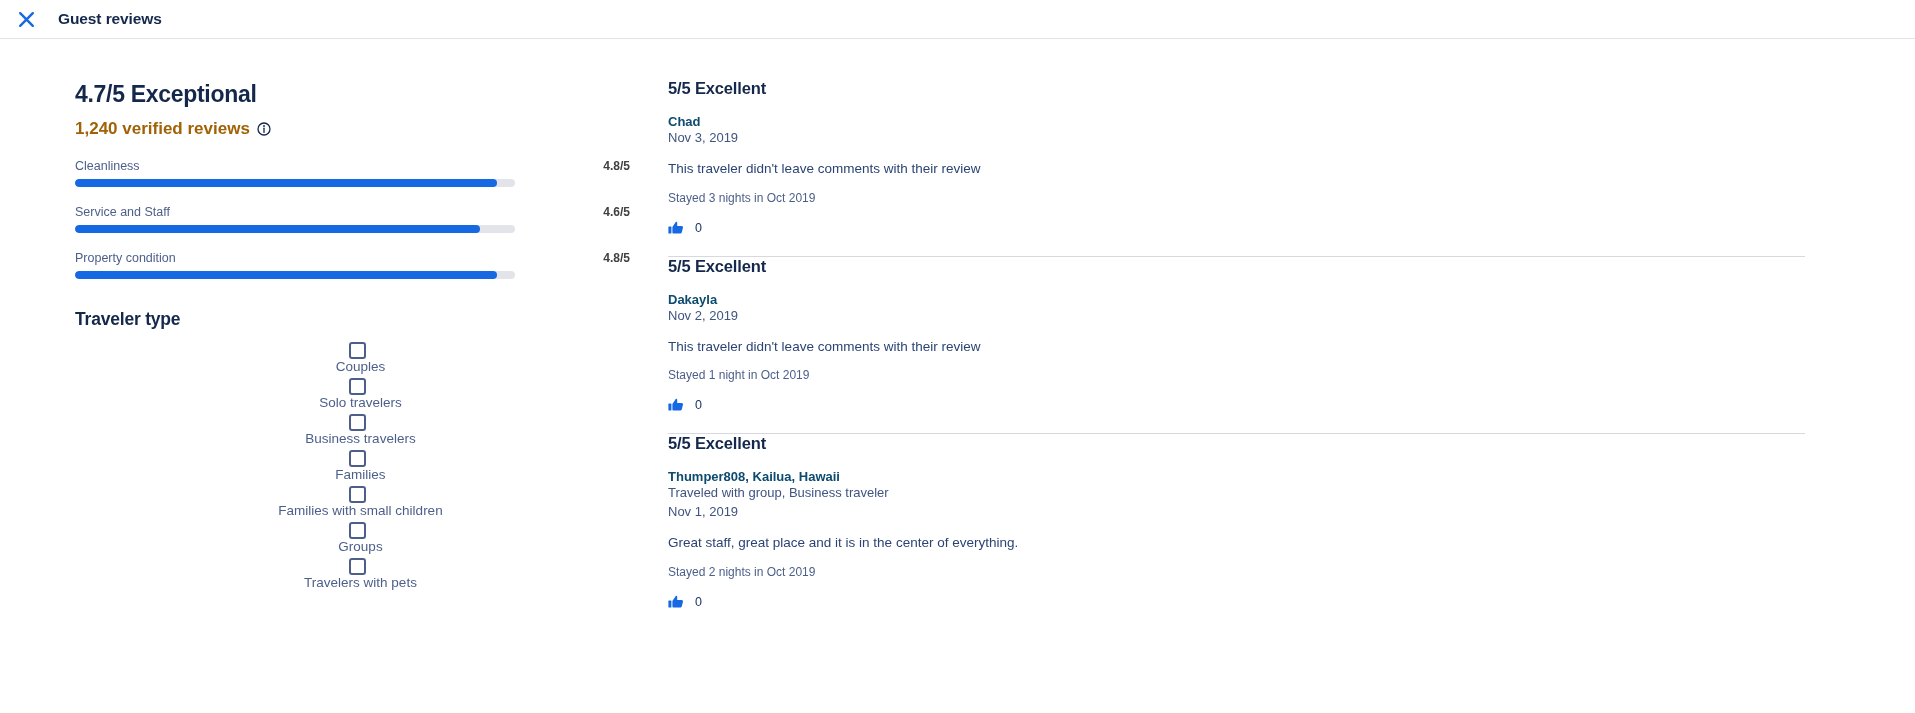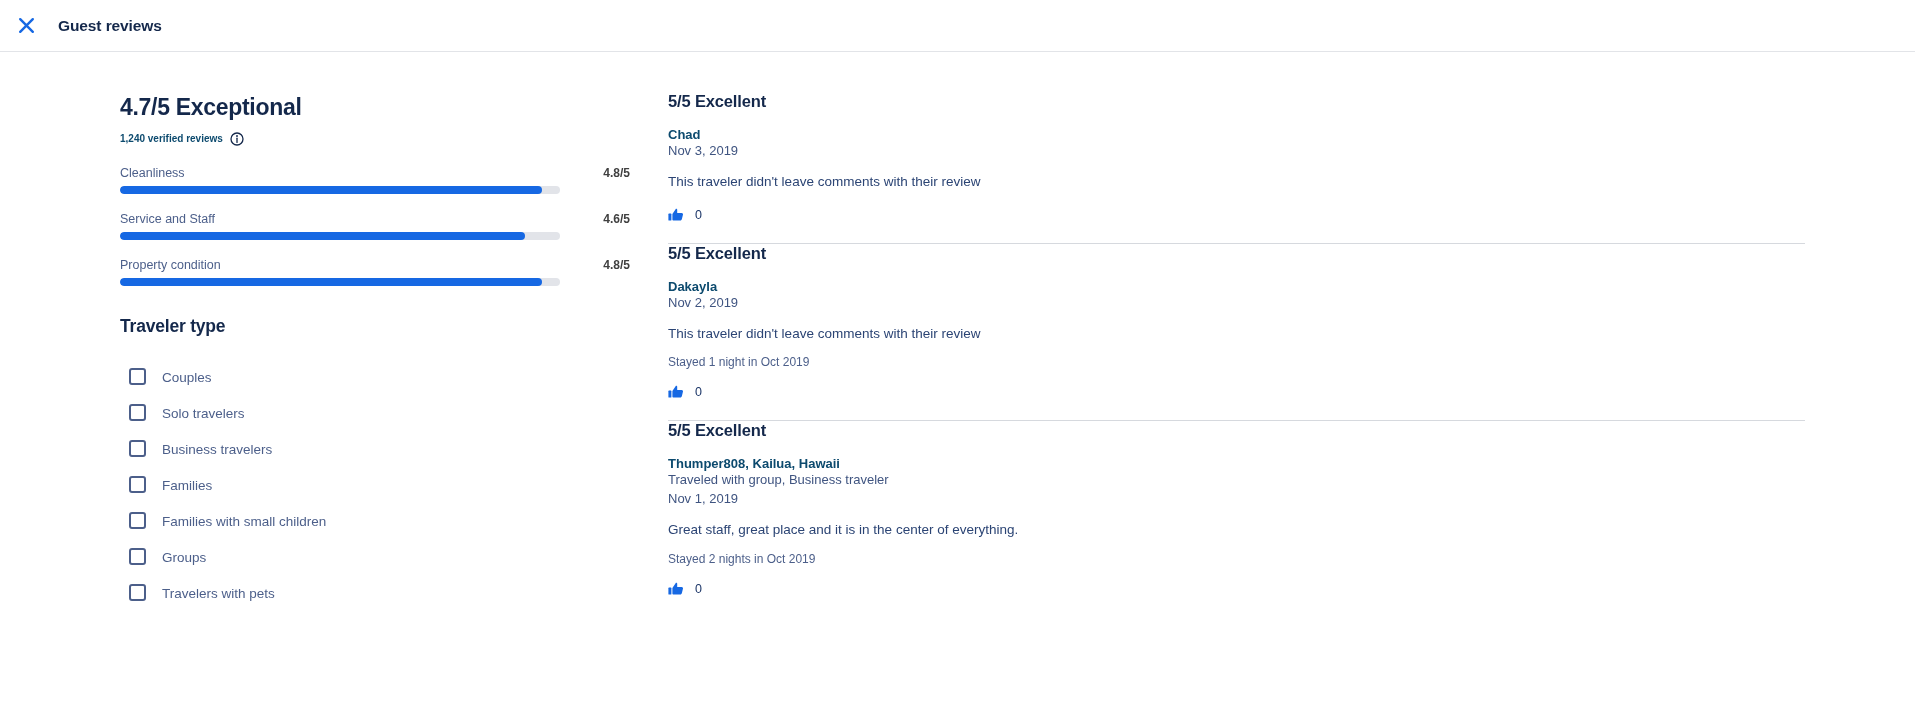--- a/index.html
+++ b/index.html
@@ -6,21 +6,21 @@
   html, body {
     width: 1915px; height: 713px;
     background: #ffffff;
     font-family: "Liberation Sans", sans-serif;
     color: #1c3668;
     overflow: hidden;
   }
 
   
   .header {
-    height: 52px;
+    height: 39px;
     display: flex;
     align-items: center;
     padding-left: 12px;
     border-bottom: 1px solid #e2e4e8;
     background: #fff;
   }
   .close-btn {
     width: 28px; height: 28px;
     display: flex; align-items: center; justify-content: center;
     background: none; border: none; cursor: pointer;
@@ -36,39 +36,39 @@
 
   
   .body-wrap {
     display: flex;
     padding-top: 16px;
   }
 
   
   .left-col {
     width: 640px;
-    padding-left: 120px;
+    padding-left: 75px;
     padding-right: 10px;
     flex: none;
   }
   .score-heading {
     font-size: 23px;
     font-weight: bold;
     color: #14284b;
     letter-spacing: -0.3px;
     line-height: 1.2;
     margin-top: 26px;
   }
   .verified-row {
     display: flex;
     align-items: center;
     margin-top: 10px;
-    font-size: 10px;
-    font-weight: bold;
-    color: #0c4a6e;
+    font-size: 17px;
+    font-weight: bold;
+    color: #a16207;
   }
   .info-icon {
     margin-left: 7px;
     display: inline-flex;
     align-items: center;
   }
 
   .bars { margin-top: 20px; }
   .bar-row { margin-bottom: 18px; }
   .bar-labels {
@@ -99,23 +99,24 @@
     font-size: 17.5px;
     font-weight: bold;
     color: #14284b;
     margin-top: 30px;
     margin-bottom: 10px;
     letter-spacing: -0.2px;
   }
   .check-list { margin-top: 12px; }
   .check-row {
     display: flex;
-    align-items: flex-end;
+    align-items: center;
     height: 36px;
     cursor: pointer;
+    flex-direction: column;
   }
   .checkbox {
     width: 17px; height: 17px;
     border: 2px solid #4c5f8a;
     border-radius: 3px;
     background: #fff;
     flex: none;
     margin-left: 9px;
   }
   .check-label {
@@ -276,20 +277,21 @@
         </div>
       </div>
   </div>
 
   <div class="right-col" id="reviews">
       <div class="review">
         <div class="review-score">5/5 Excellent</div>
         <div class="reviewer">Chad</div>
         <div class="review-meta">Nov 3, 2019</div>
         <div class="review-text">This traveler didn't leave comments with their review</div>
+        <div class="stayed">Stayed 3 nights in Oct 2019</div>
         <button class="helpful">
           <span>
             <svg class="thumb-icon" width="16" height="16" viewBox="0 0 16 16">
               <rect x="0.4" y="6.6" width="3" height="7" rx="0.6" fill="#1668e3"></rect>
               <path d="M4.4 7.1 L7.6 2.2 C8.0 1.5 9.2 1.7 9.2 2.8 L9.2 5.9 L13.6 5.9 C14.6 5.9 15.2 6.7 15.0 7.5 L13.9 12.1 C13.75 12.9 13.1 13.6 12.2 13.6 L5.2 13.6 C4.75 13.6 4.4 13.25 4.4 12.8 Z" fill="#1668e3"></path>
             </svg>
           </span>
           <span class="helpful-count">0</span>
         </button>
       </div>

